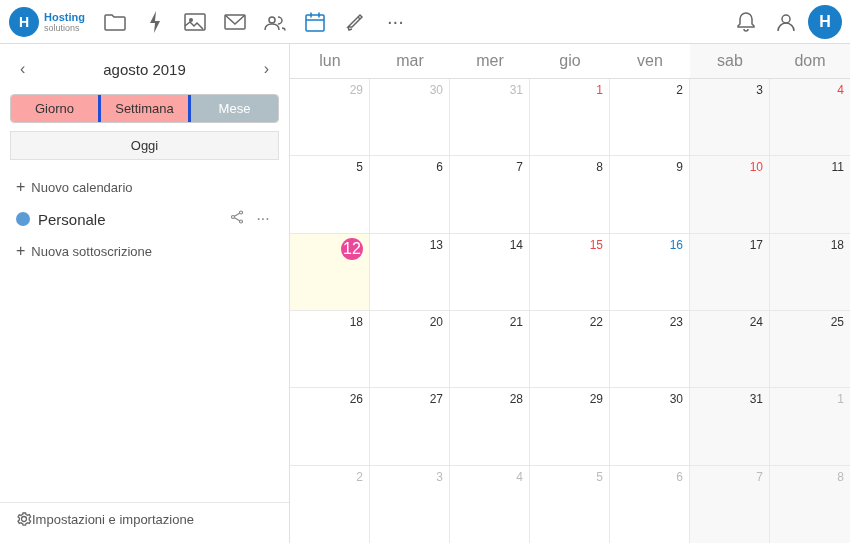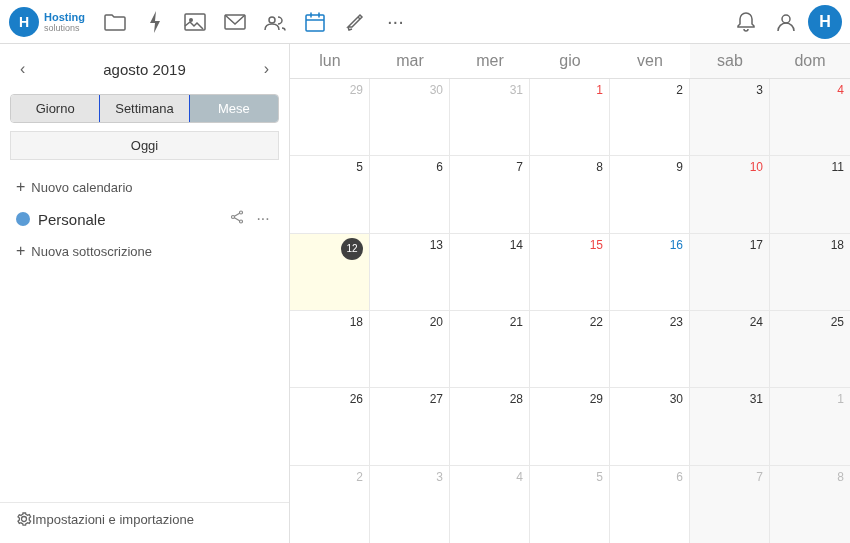--- a/index.html
+++ b/index.html
@@ -98,23 +98,23 @@
       border-radius: 4px;
       overflow: hidden;
     }
     .view-btn {
       flex: 1;
       padding: 6px 4px;
       text-align: center;
       cursor: pointer;
       font-size: 13px;
       color: #333;
-      background: #e5e5e5;
+      background: #fca5a5;
       border: none;
-      border-right: 1px solid #1d4ed8;
+      border-right: 3px solid #1d4ed8;
     }
     .view-btn:last-child { border-right: none; }
     .view-btn.active {
       background: #b0bec5;
       color: #fff;
     }
     .today-btn {
       margin: 0 10px 12px 10px;
       padding: 6px;
       text-align: center;
@@ -223,30 +223,30 @@
     .cal-cell.weekend { background: #f8f8f8; }
     .cal-cell.other-month .day-num { color: #bbb; }
     .cal-cell.today-cell { background: #fffde7; }
     .day-num {
       font-size: 12px;
       color: #333;
       text-align: right;
       display: block;
     }
     .day-num.today-num {
-      background: #404040;
+      background: #ec4899;
       color: white;
       border-radius: 50%;
       width: 22px;
       height: 22px;
       display: flex;
       align-items: center;
       justify-content: center;
       margin-left: auto;
-      font-size: 10px;
+      font-size: 16px;
     }
     .day-num.red { color: #e44; }
     .day-num.blue { color: #1a7ec8; }
   </style>
 </head>
 <body>
 
 <div class="topnav">
   <div class="topnav-logo">
     <svg class="topnav-logo-icon" viewBox="0 0 32 32">

